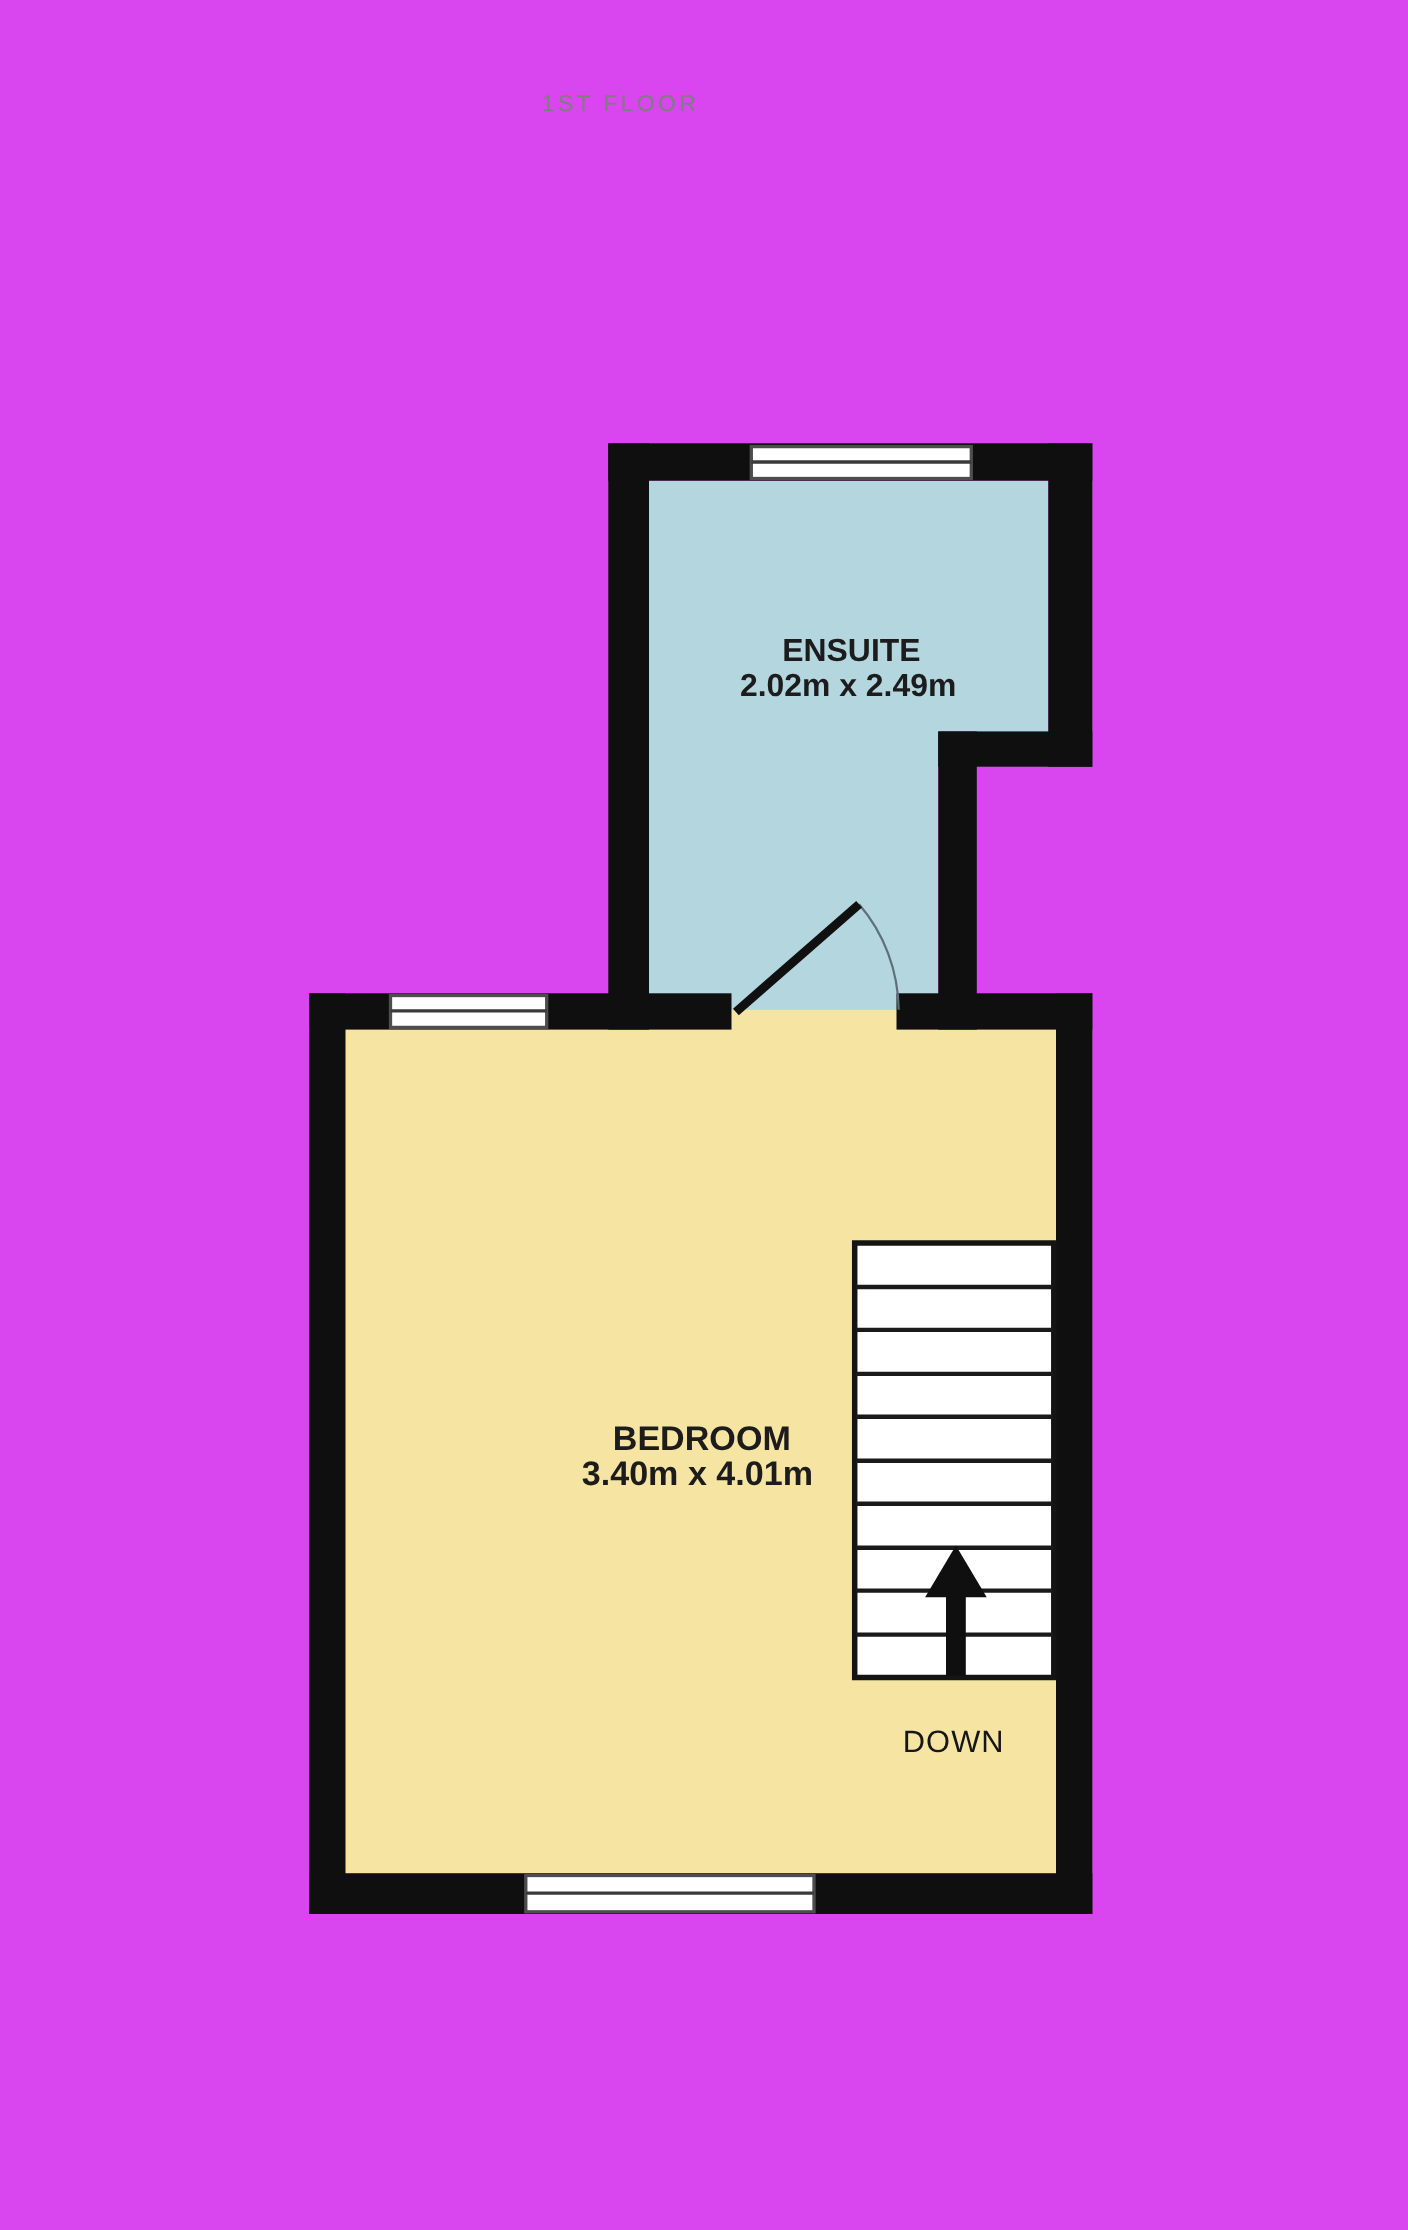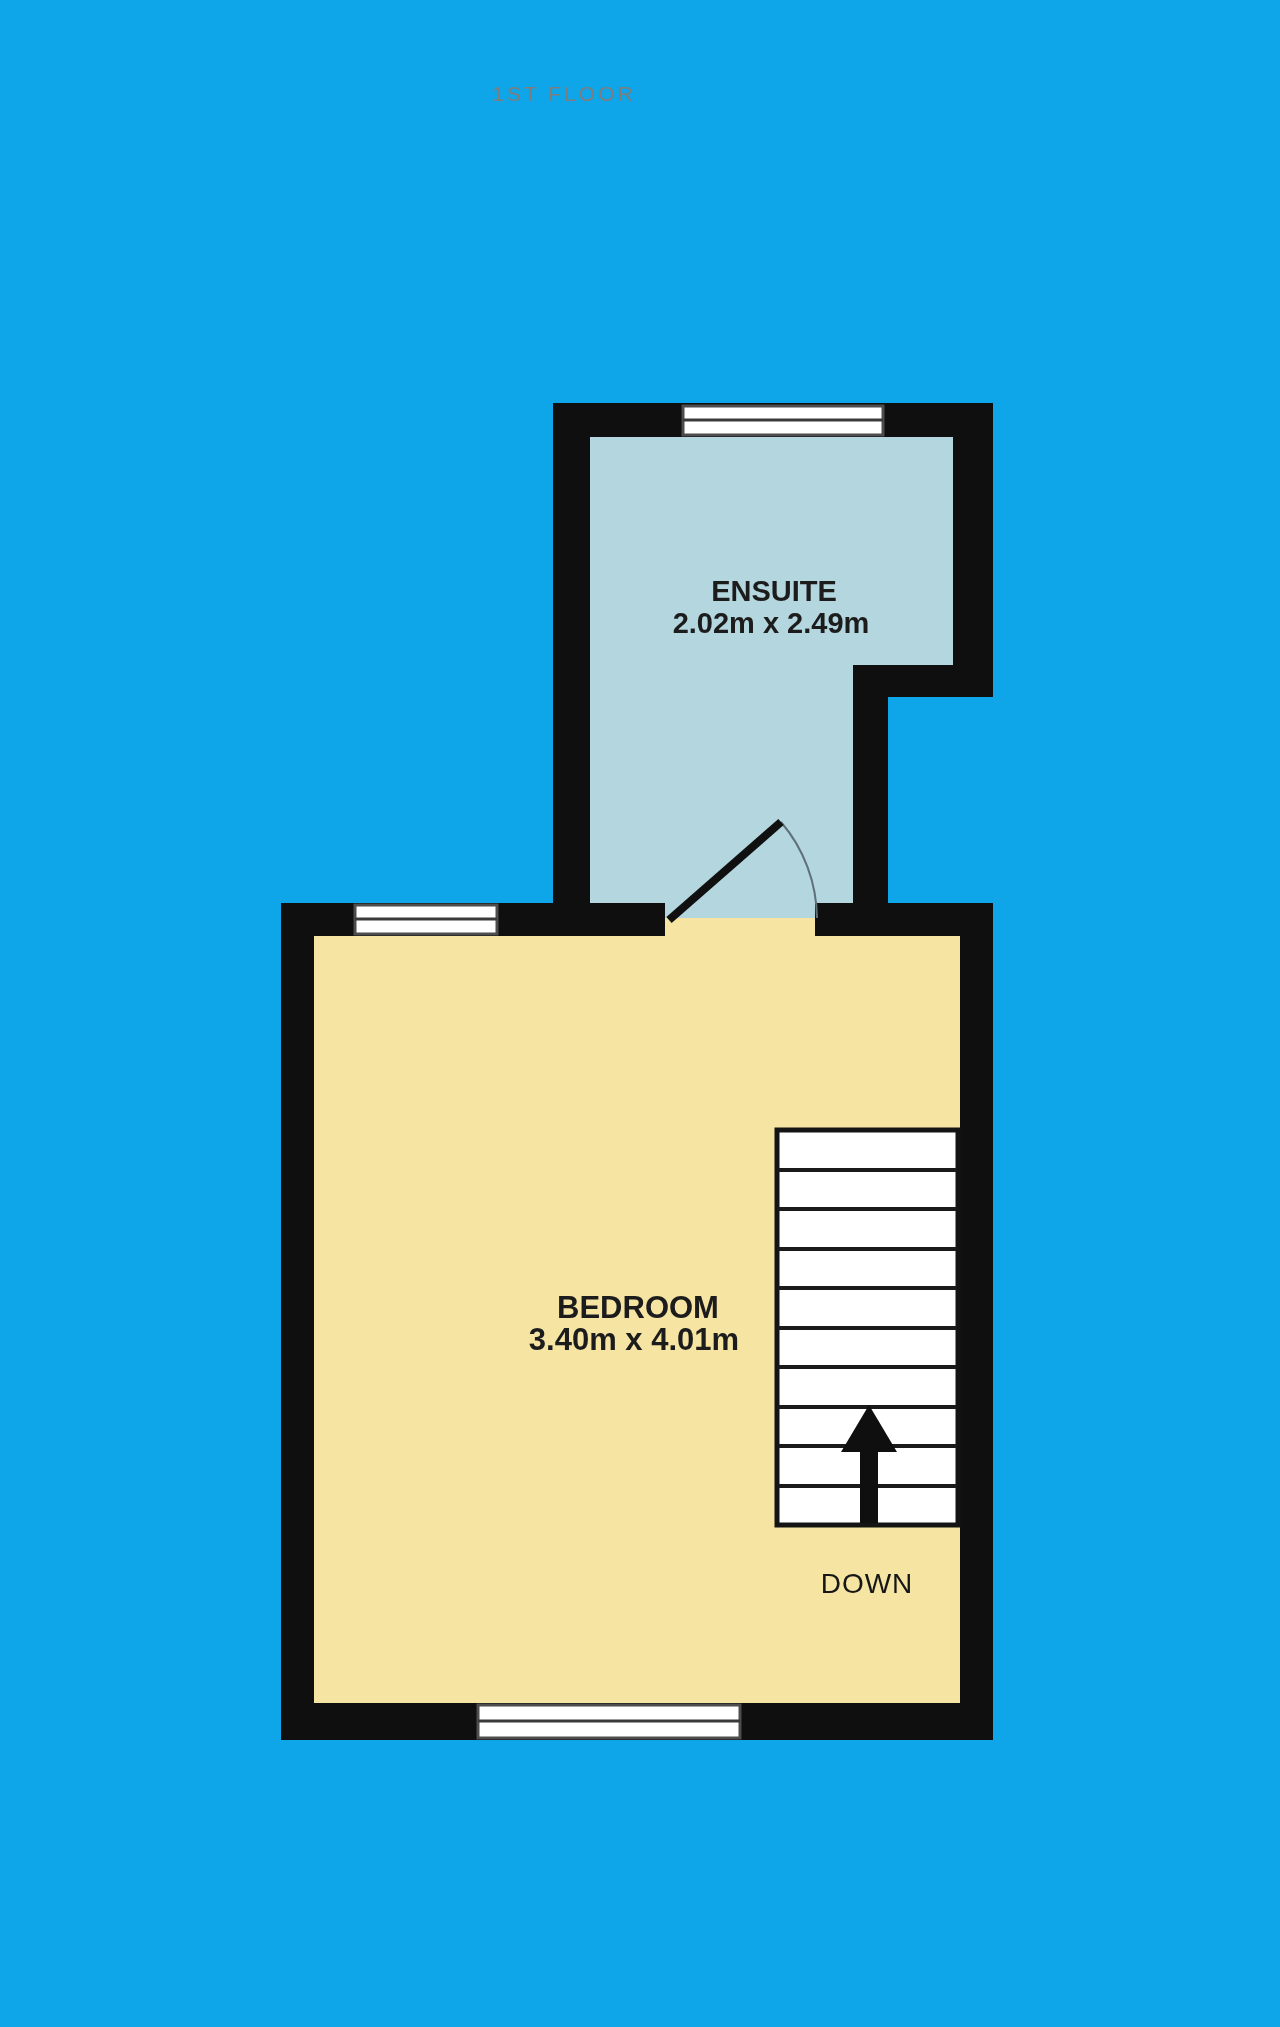--- a/index.html
+++ b/index.html
@@ -1,20 +1,20 @@
 <!DOCTYPE html>
 <html><head>
 <meta charset="utf-8">
 <style>
   html, body { margin: 0; padding: 0; background: #ffffff; }
   .canvas {
     position: relative;
     width: 1280px;
     height: 2027px;
-    background: #0ea5e9;
+    background: #d946ef;
     font-family: "Liberation Sans", sans-serif;
     overflow: hidden;
   }
   svg.plan { position: absolute; left: 0; top: 0; }
   text.floor-title {
     font-size: 21px;
     letter-spacing: 3px;
     fill: #7d7d7d;
     font-weight: normal;
   }

